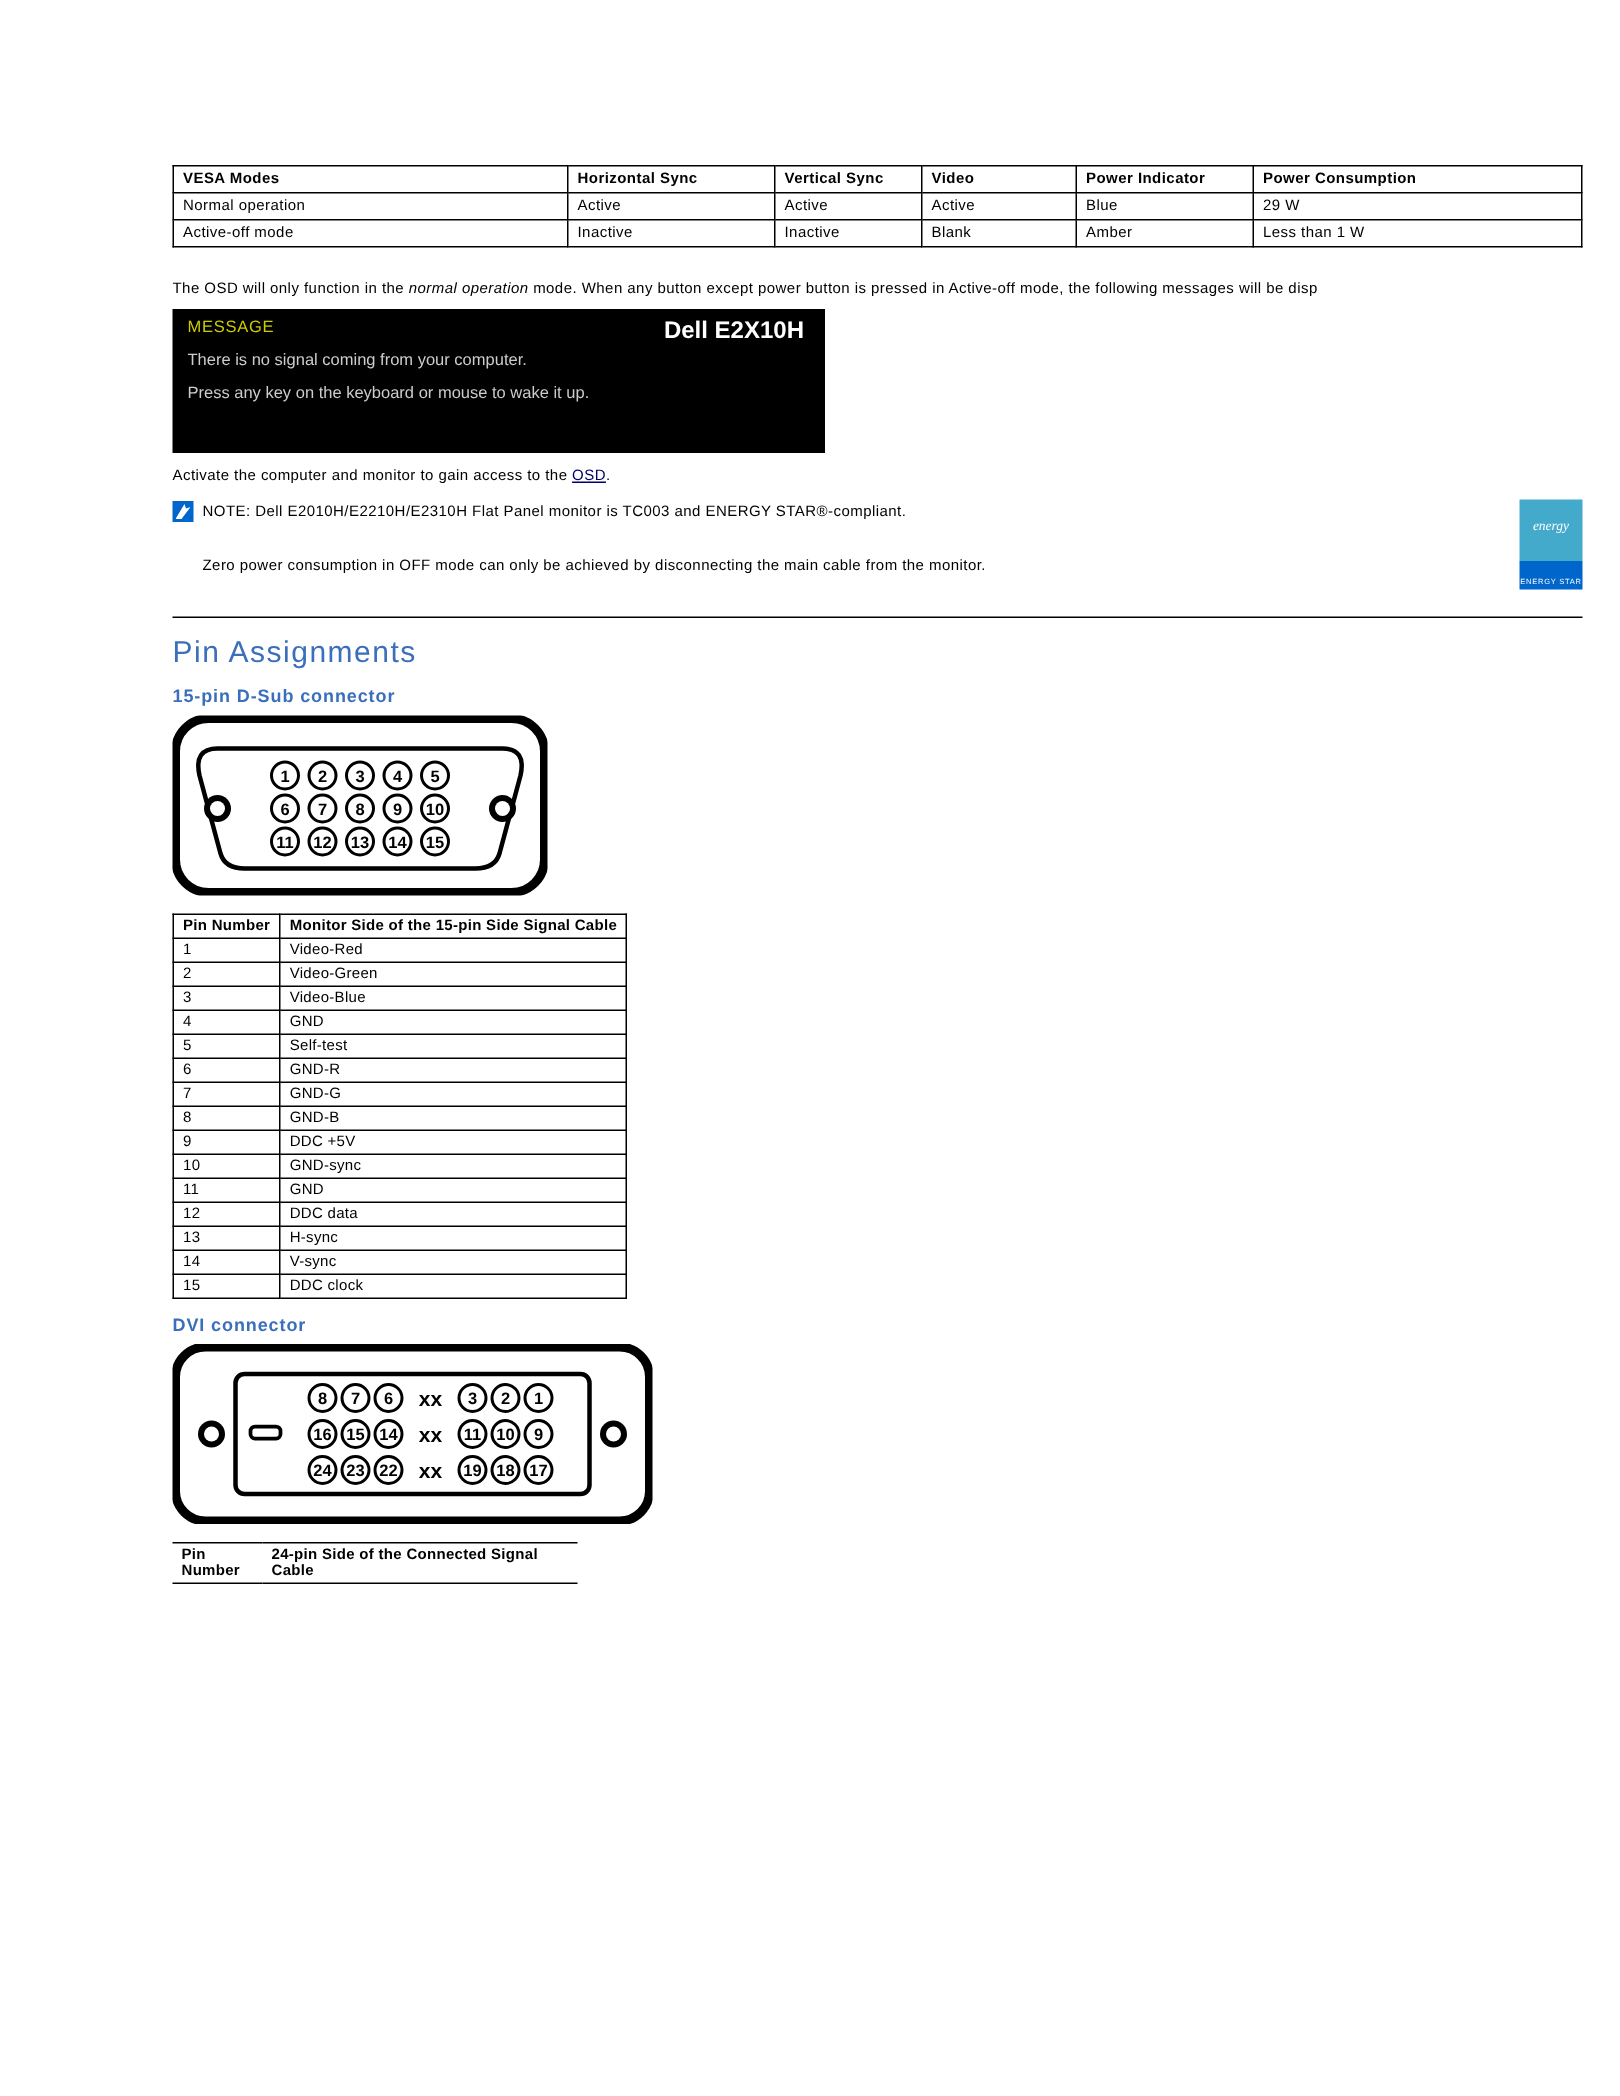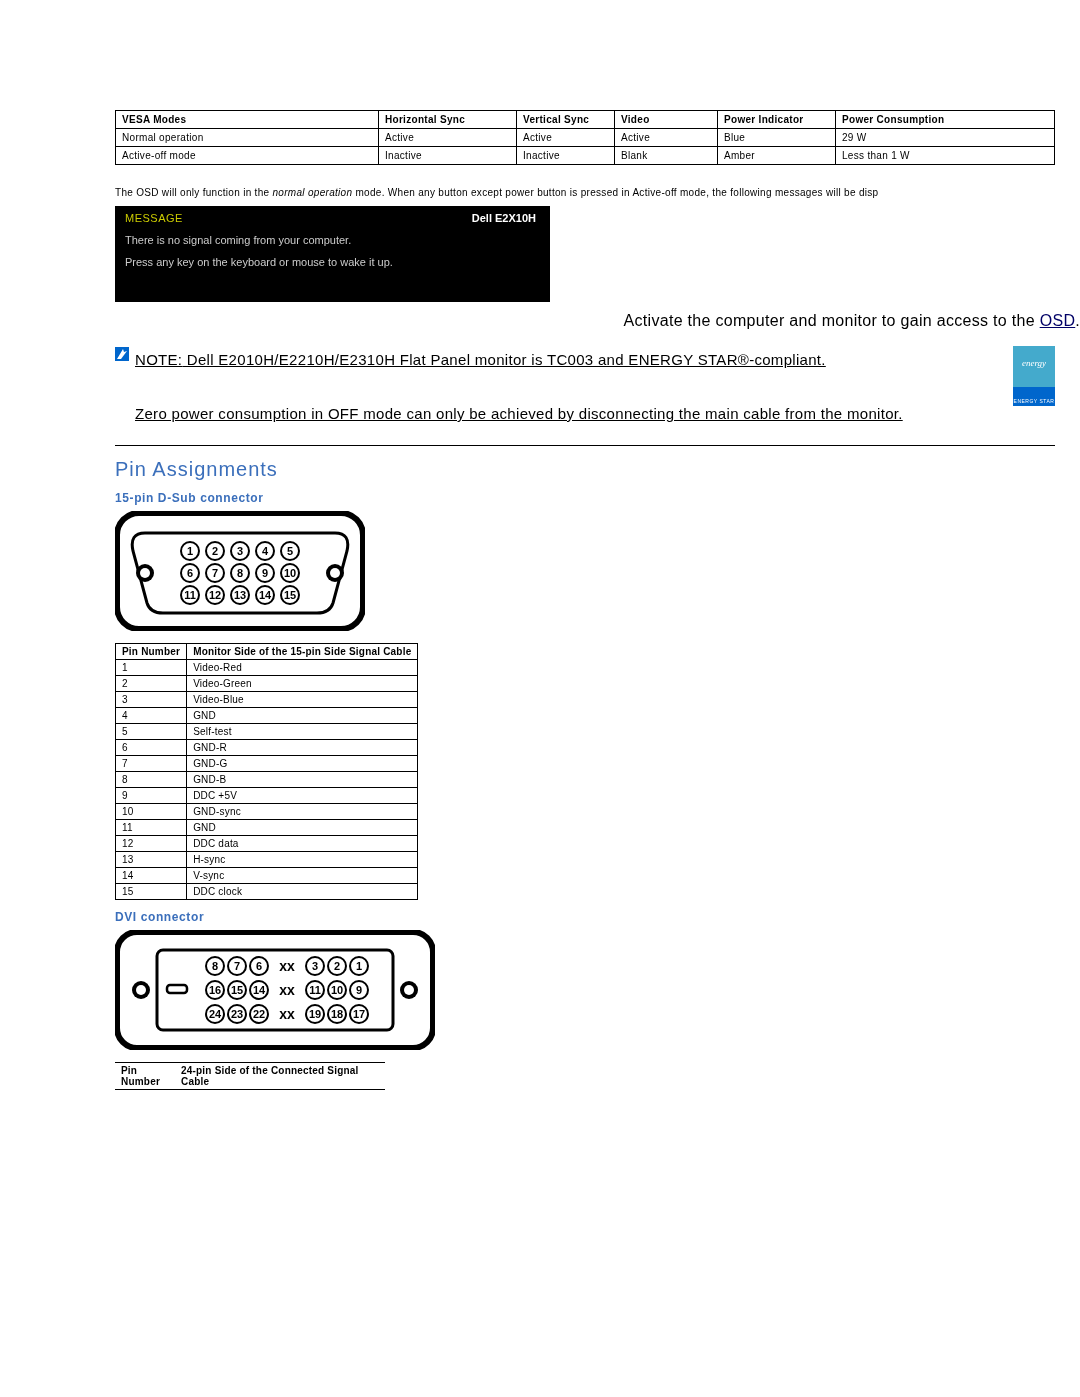--- a/index.html
+++ b/index.html
@@ -51,32 +51,31 @@
     color: #cc0;
     font-size: 11px;
     letter-spacing: 0.5px;
   }
   .osd-box .model {
     position: absolute;
     top: 6px;
     right: 14px;
     color: #fff;
     font-weight: bold;
-    font-size: 11px;
+    font-size: 16px;
   }
   .osd-box .line {
     margin-top: 10px;
     color: #ccc;
     font-size: 11px;
   }
   .activate-line {
     margin-top: 10px;
-    font-size: 16px;
+    font-size: 10px;
     letter-spacing: 0.3px;
-    text-align: right;
   }
   .activate-line a {
     color: #006;
     text-decoration: underline;
   }
   .note-row {
     display: flex;
     align-items: flex-start;
     margin-top: 10px;
     gap: 6px;
@@ -93,24 +92,23 @@
   .note-icon::before {
     content: "";
     position: absolute;
     left: 2px; top: 2px;
     width: 10px; height: 10px;
     background: #fff;
     clip-path: polygon(0 100%, 60% 0, 70% 30%, 100% 20%, 40% 100%);
   }
   .note-body {
     flex: 1;
-    font-size: 15px;
+    font-size: 10px;
     letter-spacing: 0.3px;
     line-height: 1.8;
-    text-decoration: underline;
   }
   .energy-star {
     width: 42px;
     height: 60px;
     background: linear-gradient(#4ac 0 68%, #06c 68% 100%);
     flex: 0 0 42px;
     margin-left: 8px;
     position: relative;
     color: #fff;
     font-size: 5px;

